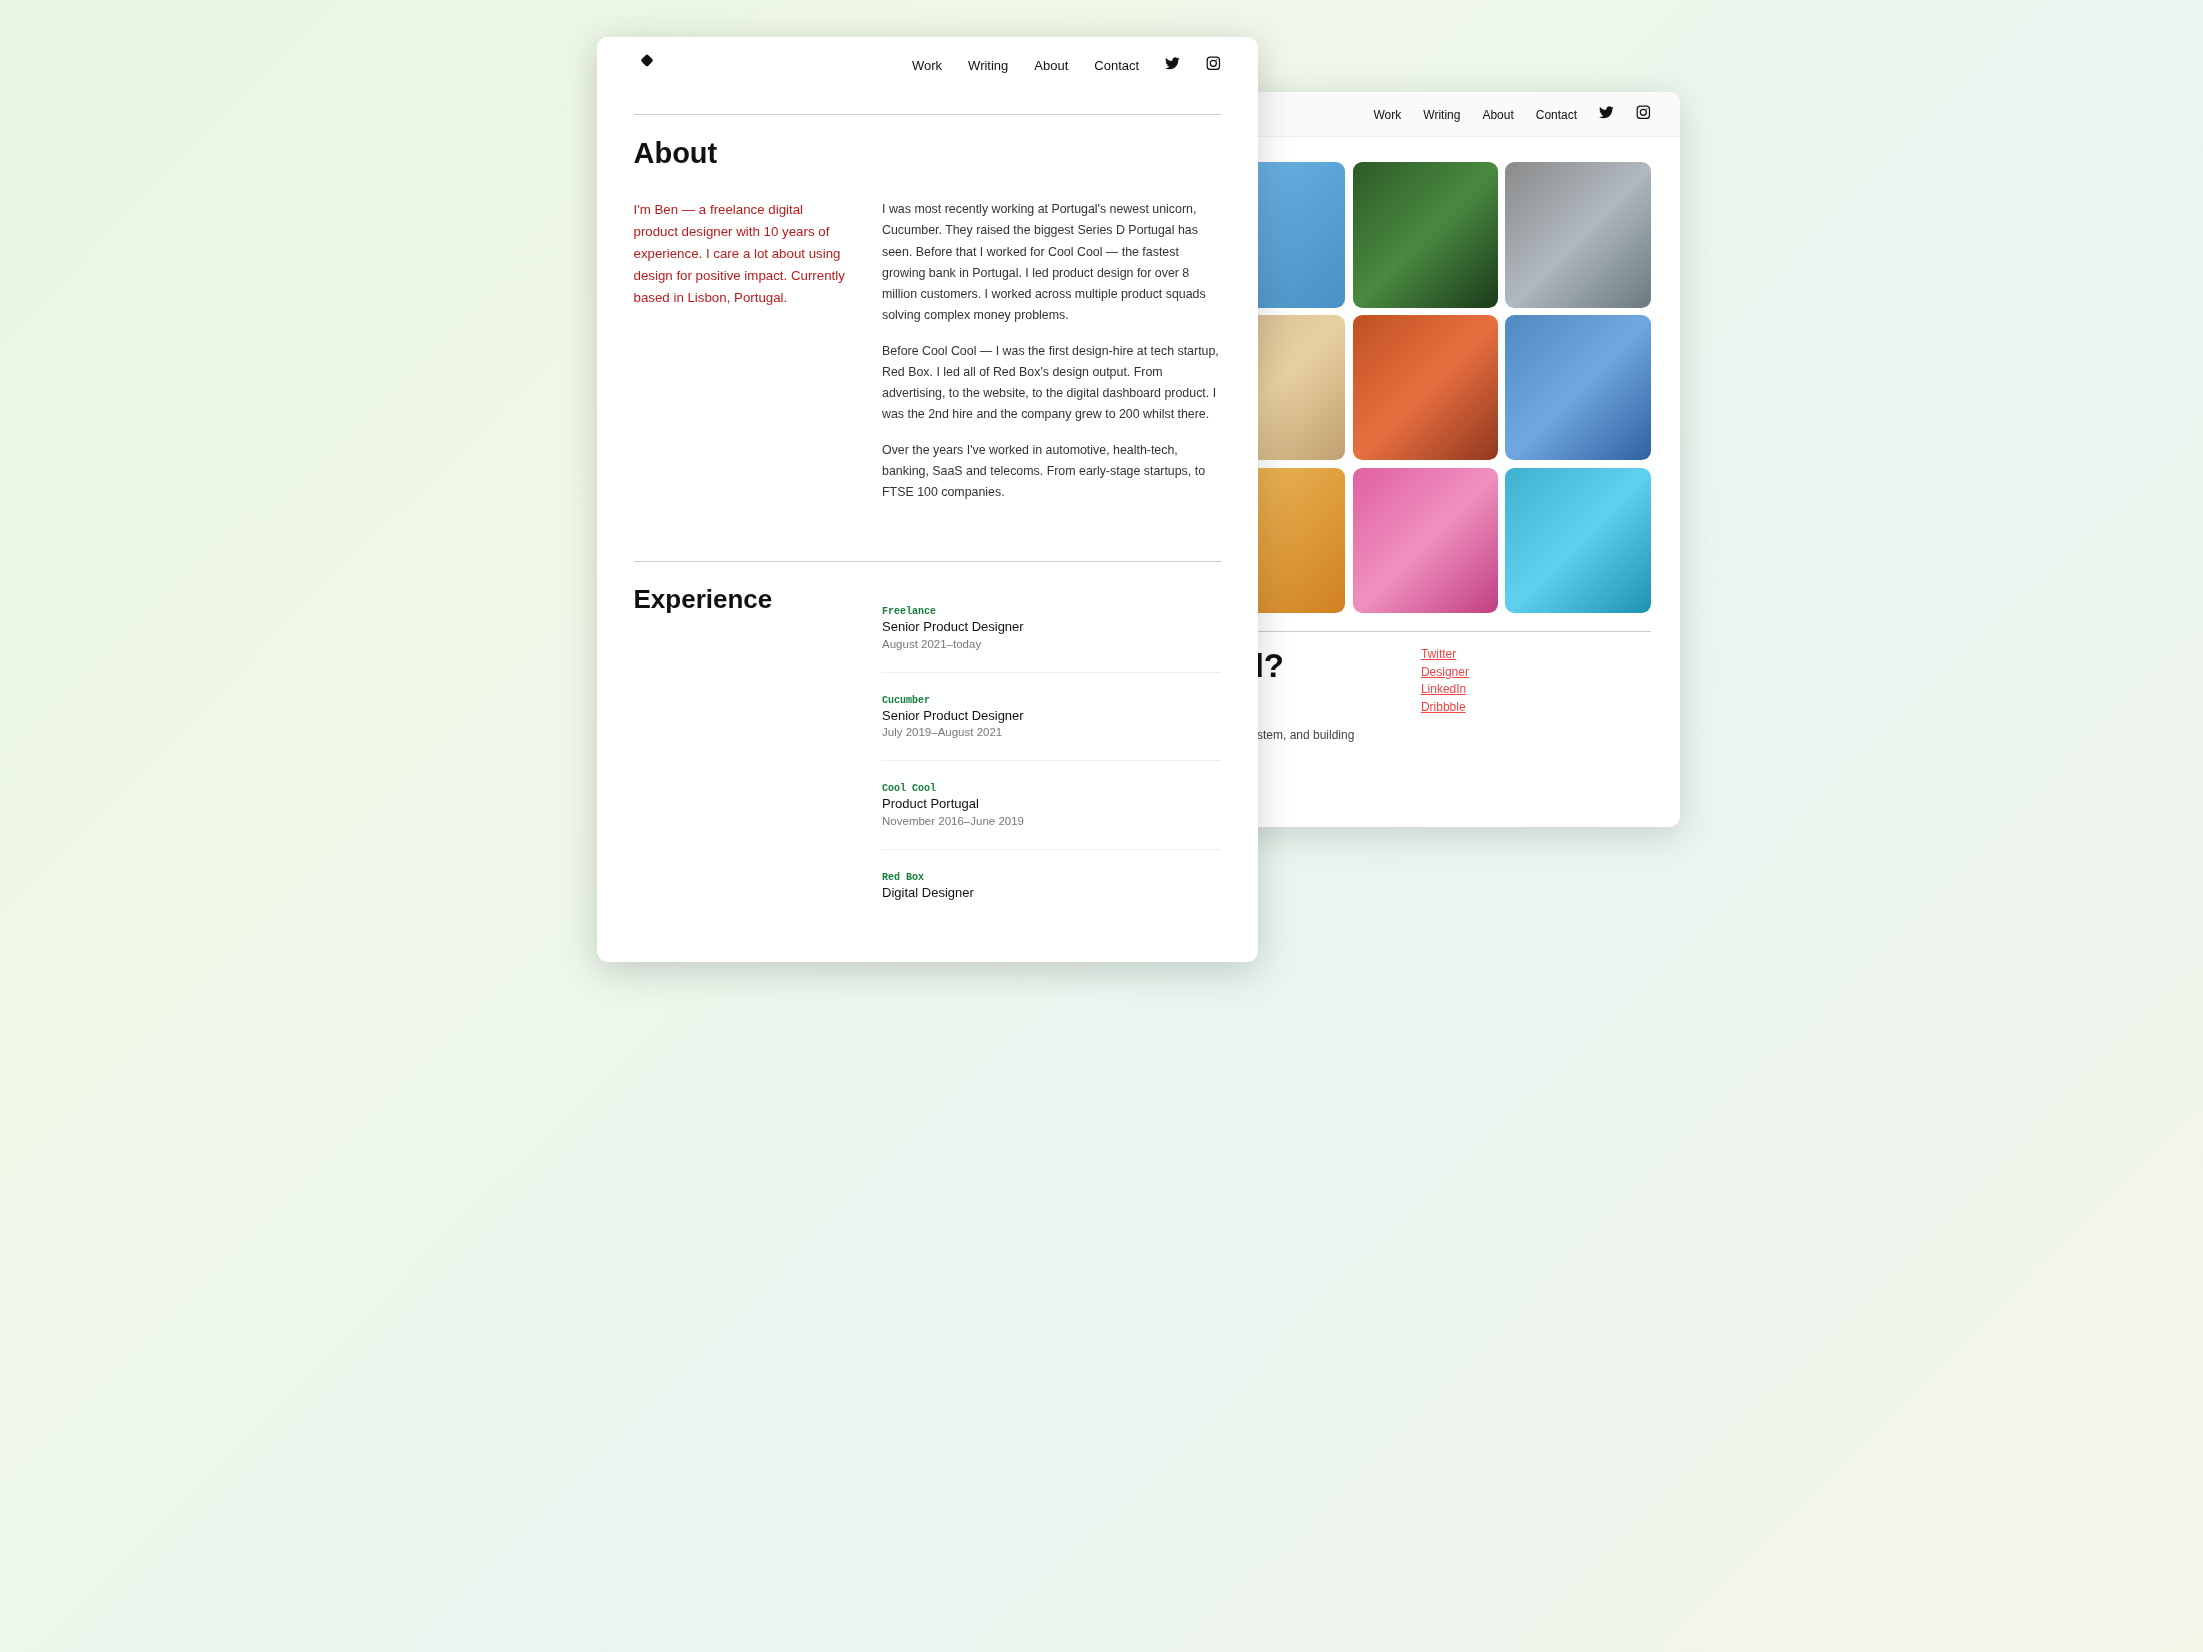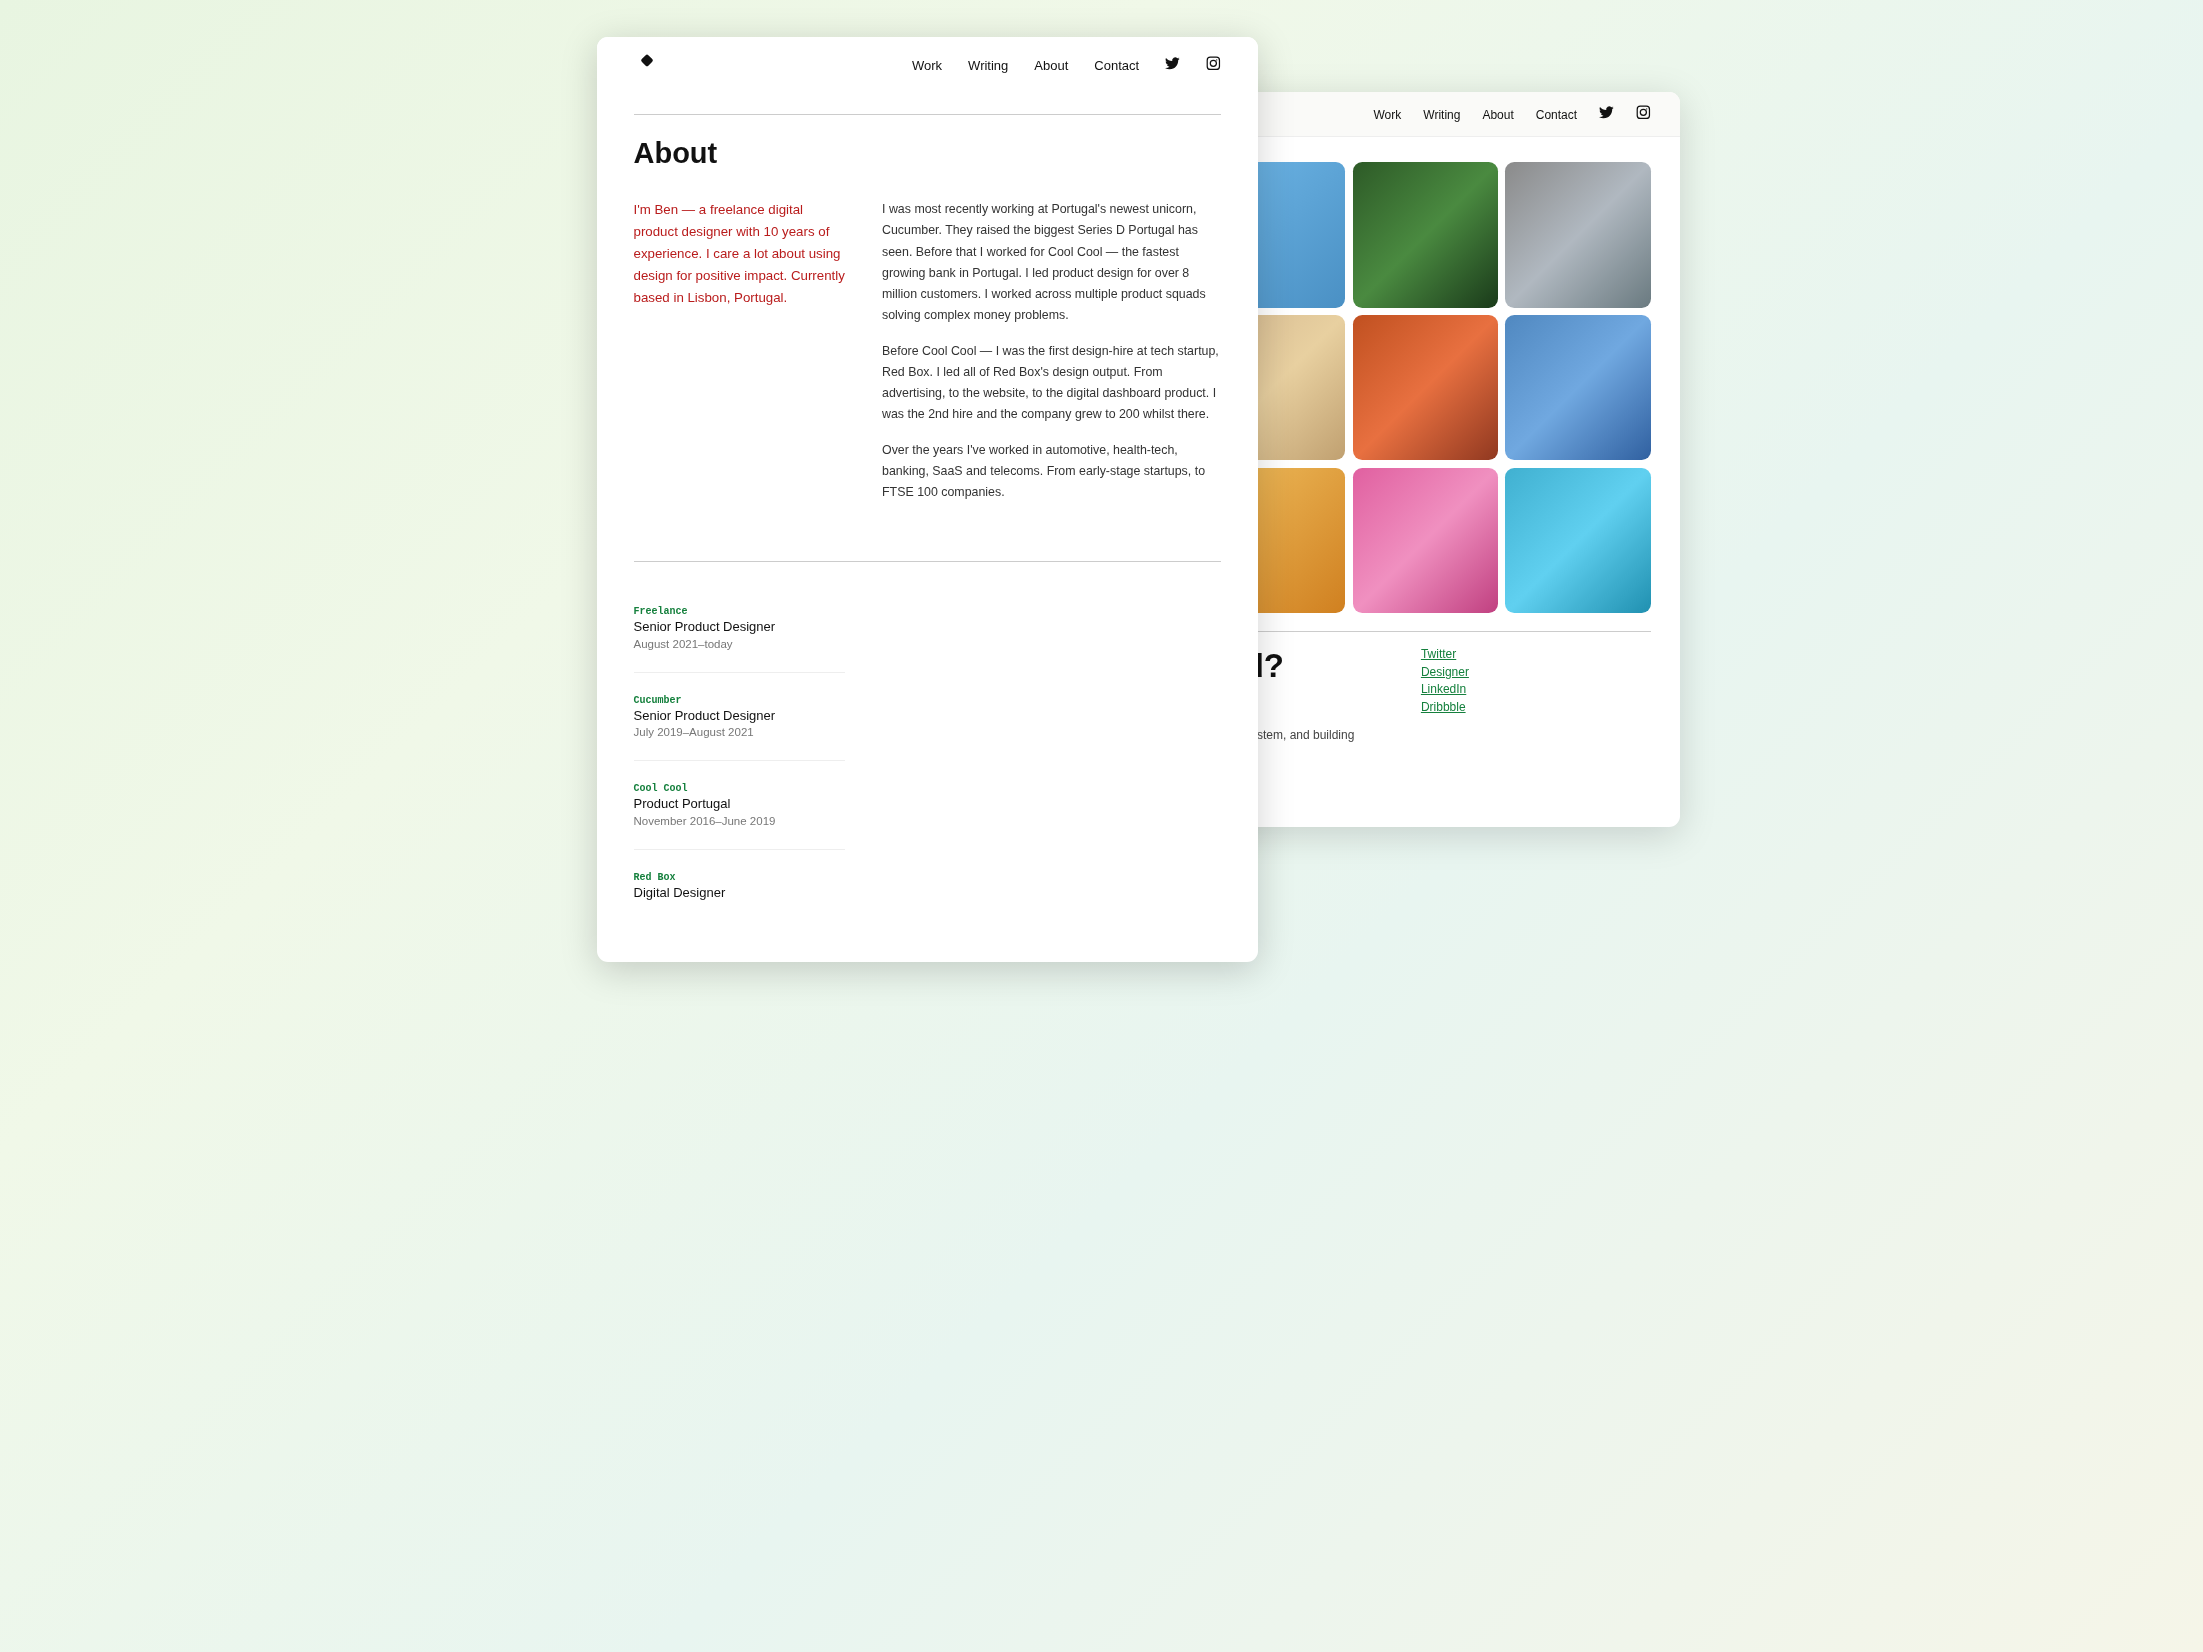--- a/index.html
+++ b/index.html
@@ -209,21 +209,21 @@
       line-height: 1.6;
       margin-bottom: 7.3px;
     }
     .back-social-links {
       display: flex;
       flex-direction: column;
       gap: 3.7px;
       margin-top: 0;
     }
     .back-social-links a {
-      color: #15803d;
+      color: #ef4444;
       text-decoration: underline;
       font-size: 12px;
     }
     .back-bottom-grid {
       display: grid;
       grid-template-columns: 1.5fr 1fr;
       gap: 29px;
       padding: 0 29px 22px;
     }
   </style>
@@ -337,20 +337,23 @@
         <div class="about-intro">I'm Ben — a freelance digital product designer with 10 years of experience. I care a lot about using design for positive impact. Currently based in Lisbon, Portugal.</div>
         <div class="about-body">
           <p>I was most recently working at Portugal's newest unicorn, Cucumber. They raised the biggest Series D Portugal has seen. Before that I worked for Cool Cool — the fastest growing bank in Portugal. I led product design for over 8 million customers. I worked across multiple product squads solving complex money problems.</p>
           <p>Before Cool Cool — I was the first design-hire at tech startup, Red Box. I led all of Red Box's design output. From advertising, to the website, to the digital dashboard product. I was the 2nd hire and the company grew to 200 whilst there.</p>
           <p>Over the years I've worked in automotive, health-tech, banking, SaaS and telecoms. From early-stage startups, to FTSE 100 companies.</p>
         </div>
       </div>
 
       <div class="experience-section">
         <div class="experience-grid">
+          <div class="exp-left">
+            <h2 class="section-title">Experience</h2>
+          </div>
           <div class="exp-right">
             <div class="exp-item">
               <div class="exp-company">Freelance</div>
               <div class="exp-title">Senior Product Designer</div>
               <div class="exp-date">August 2021–today</div>
             </div>
             <div class="exp-item">
               <div class="exp-company">Cucumber</div>
               <div class="exp-title">Senior Product Designer</div>
               <div class="exp-date">July 2019–August 2021</div>

